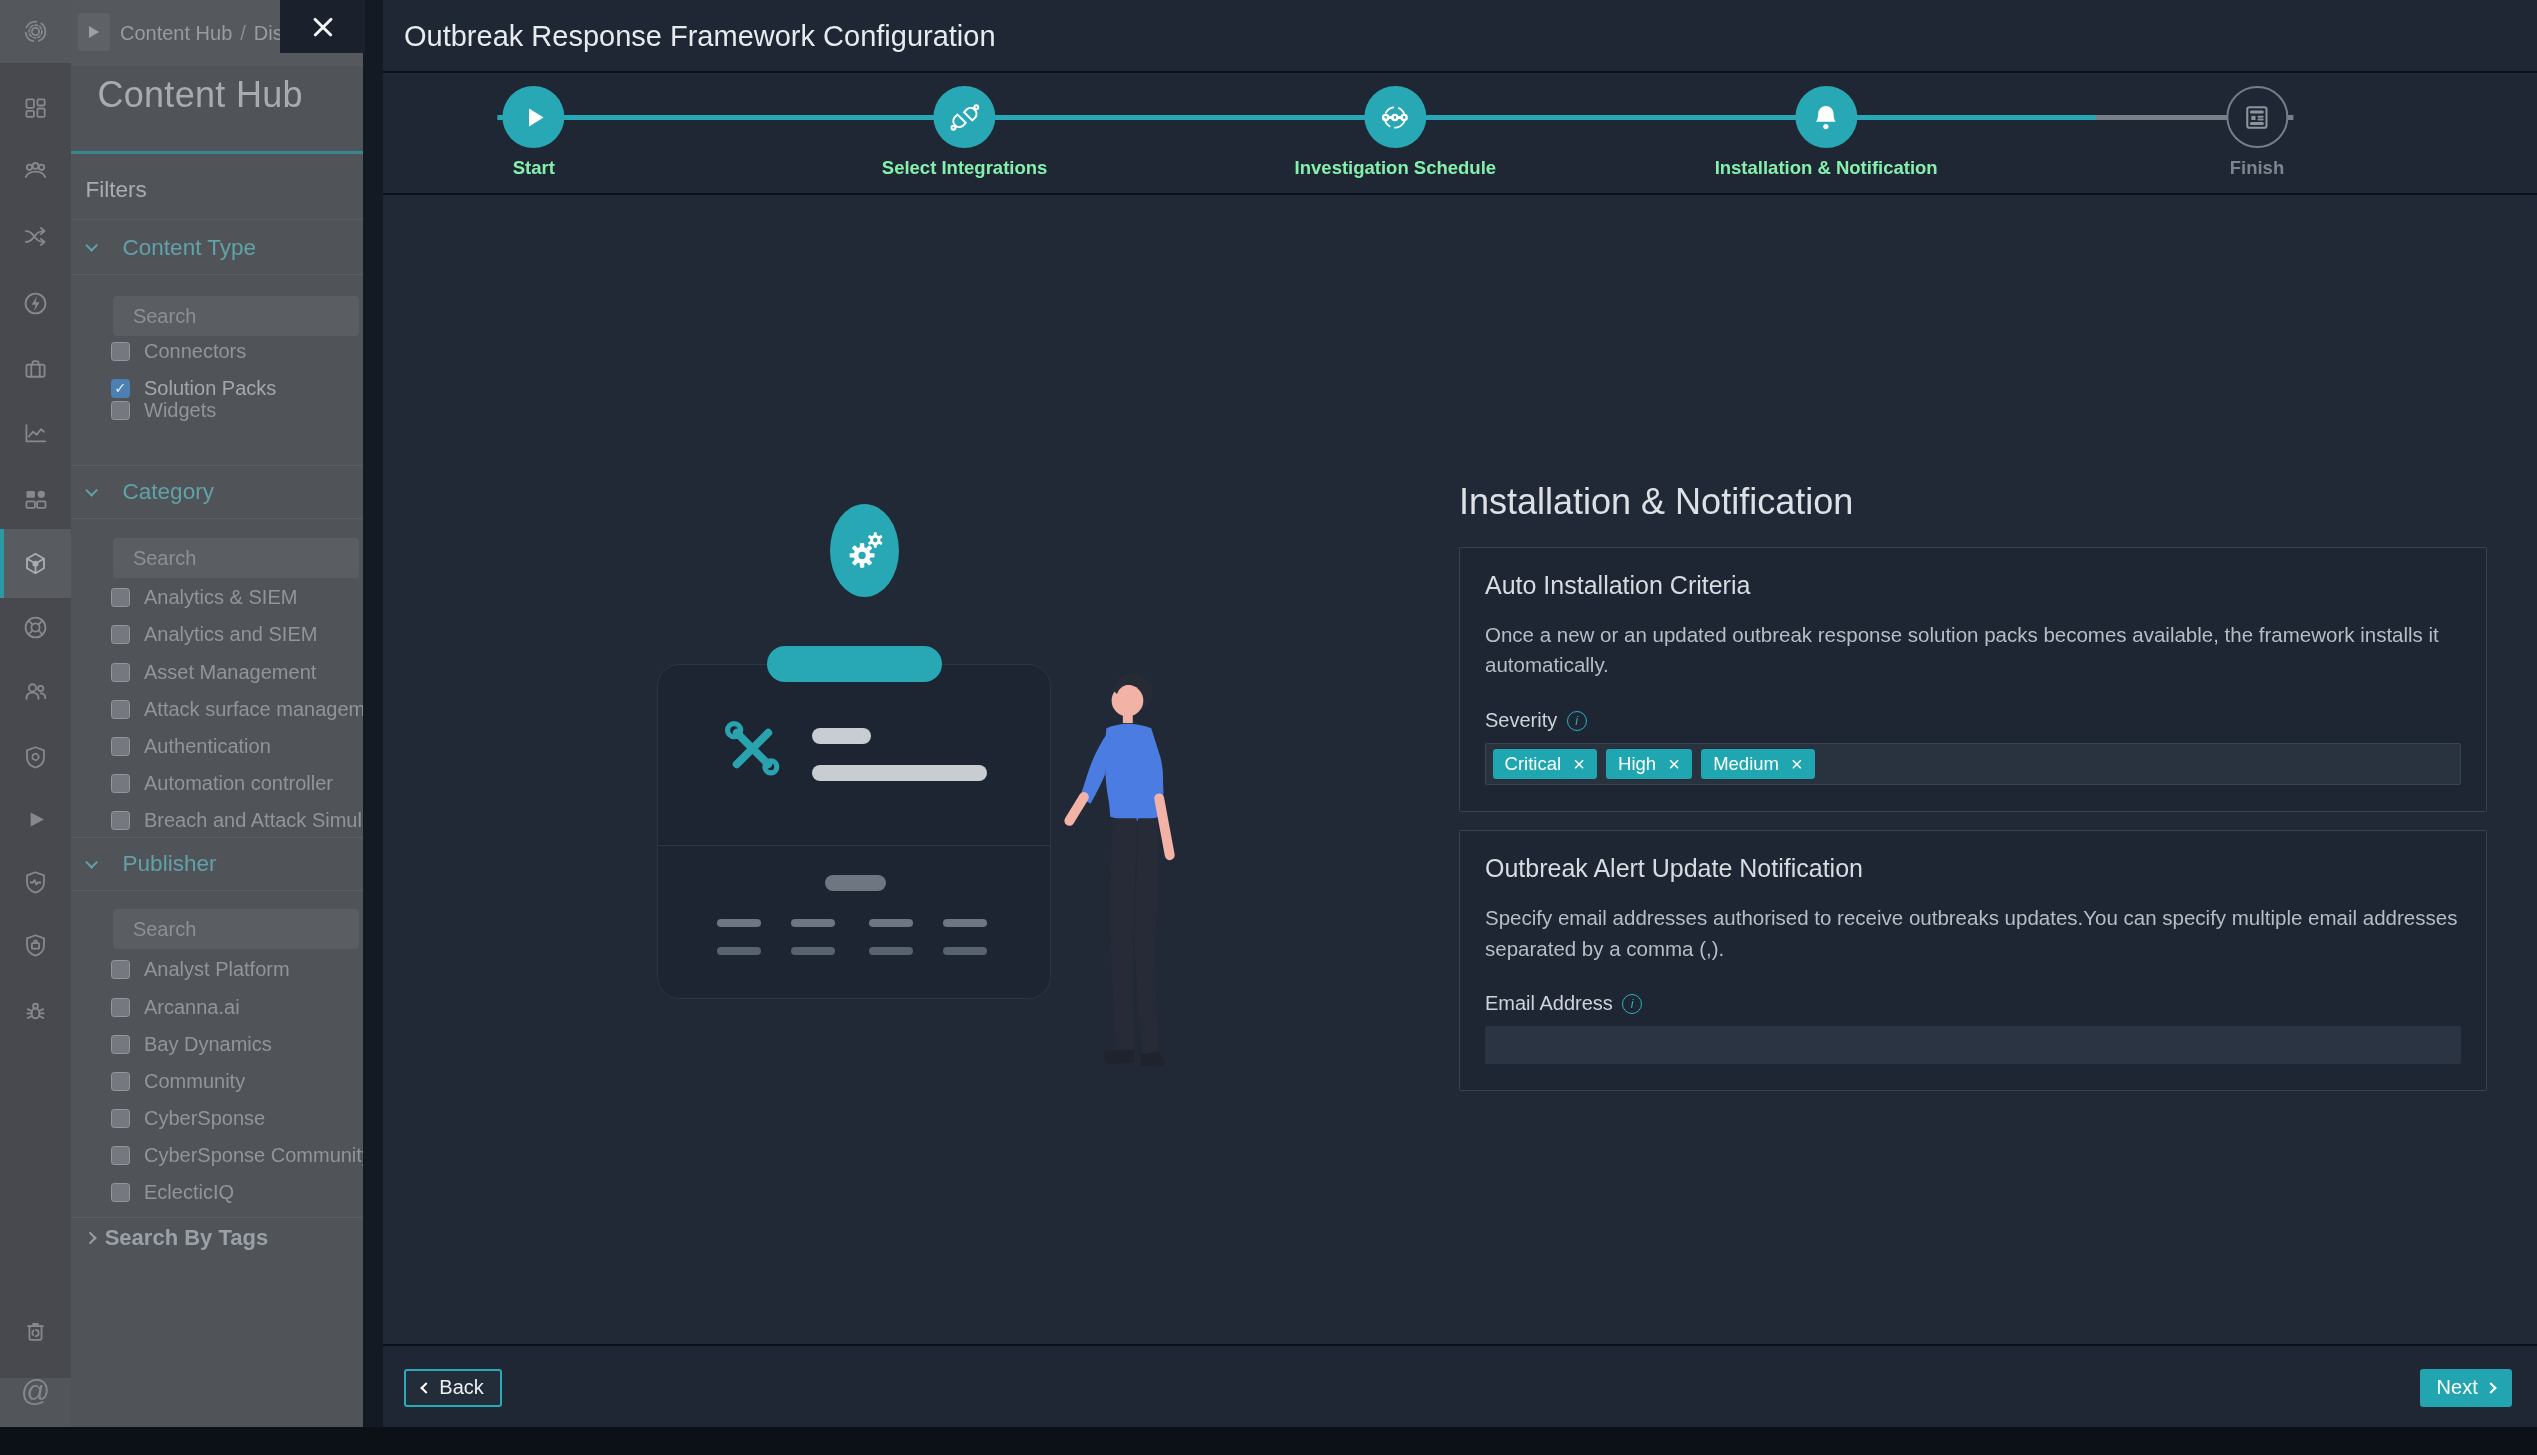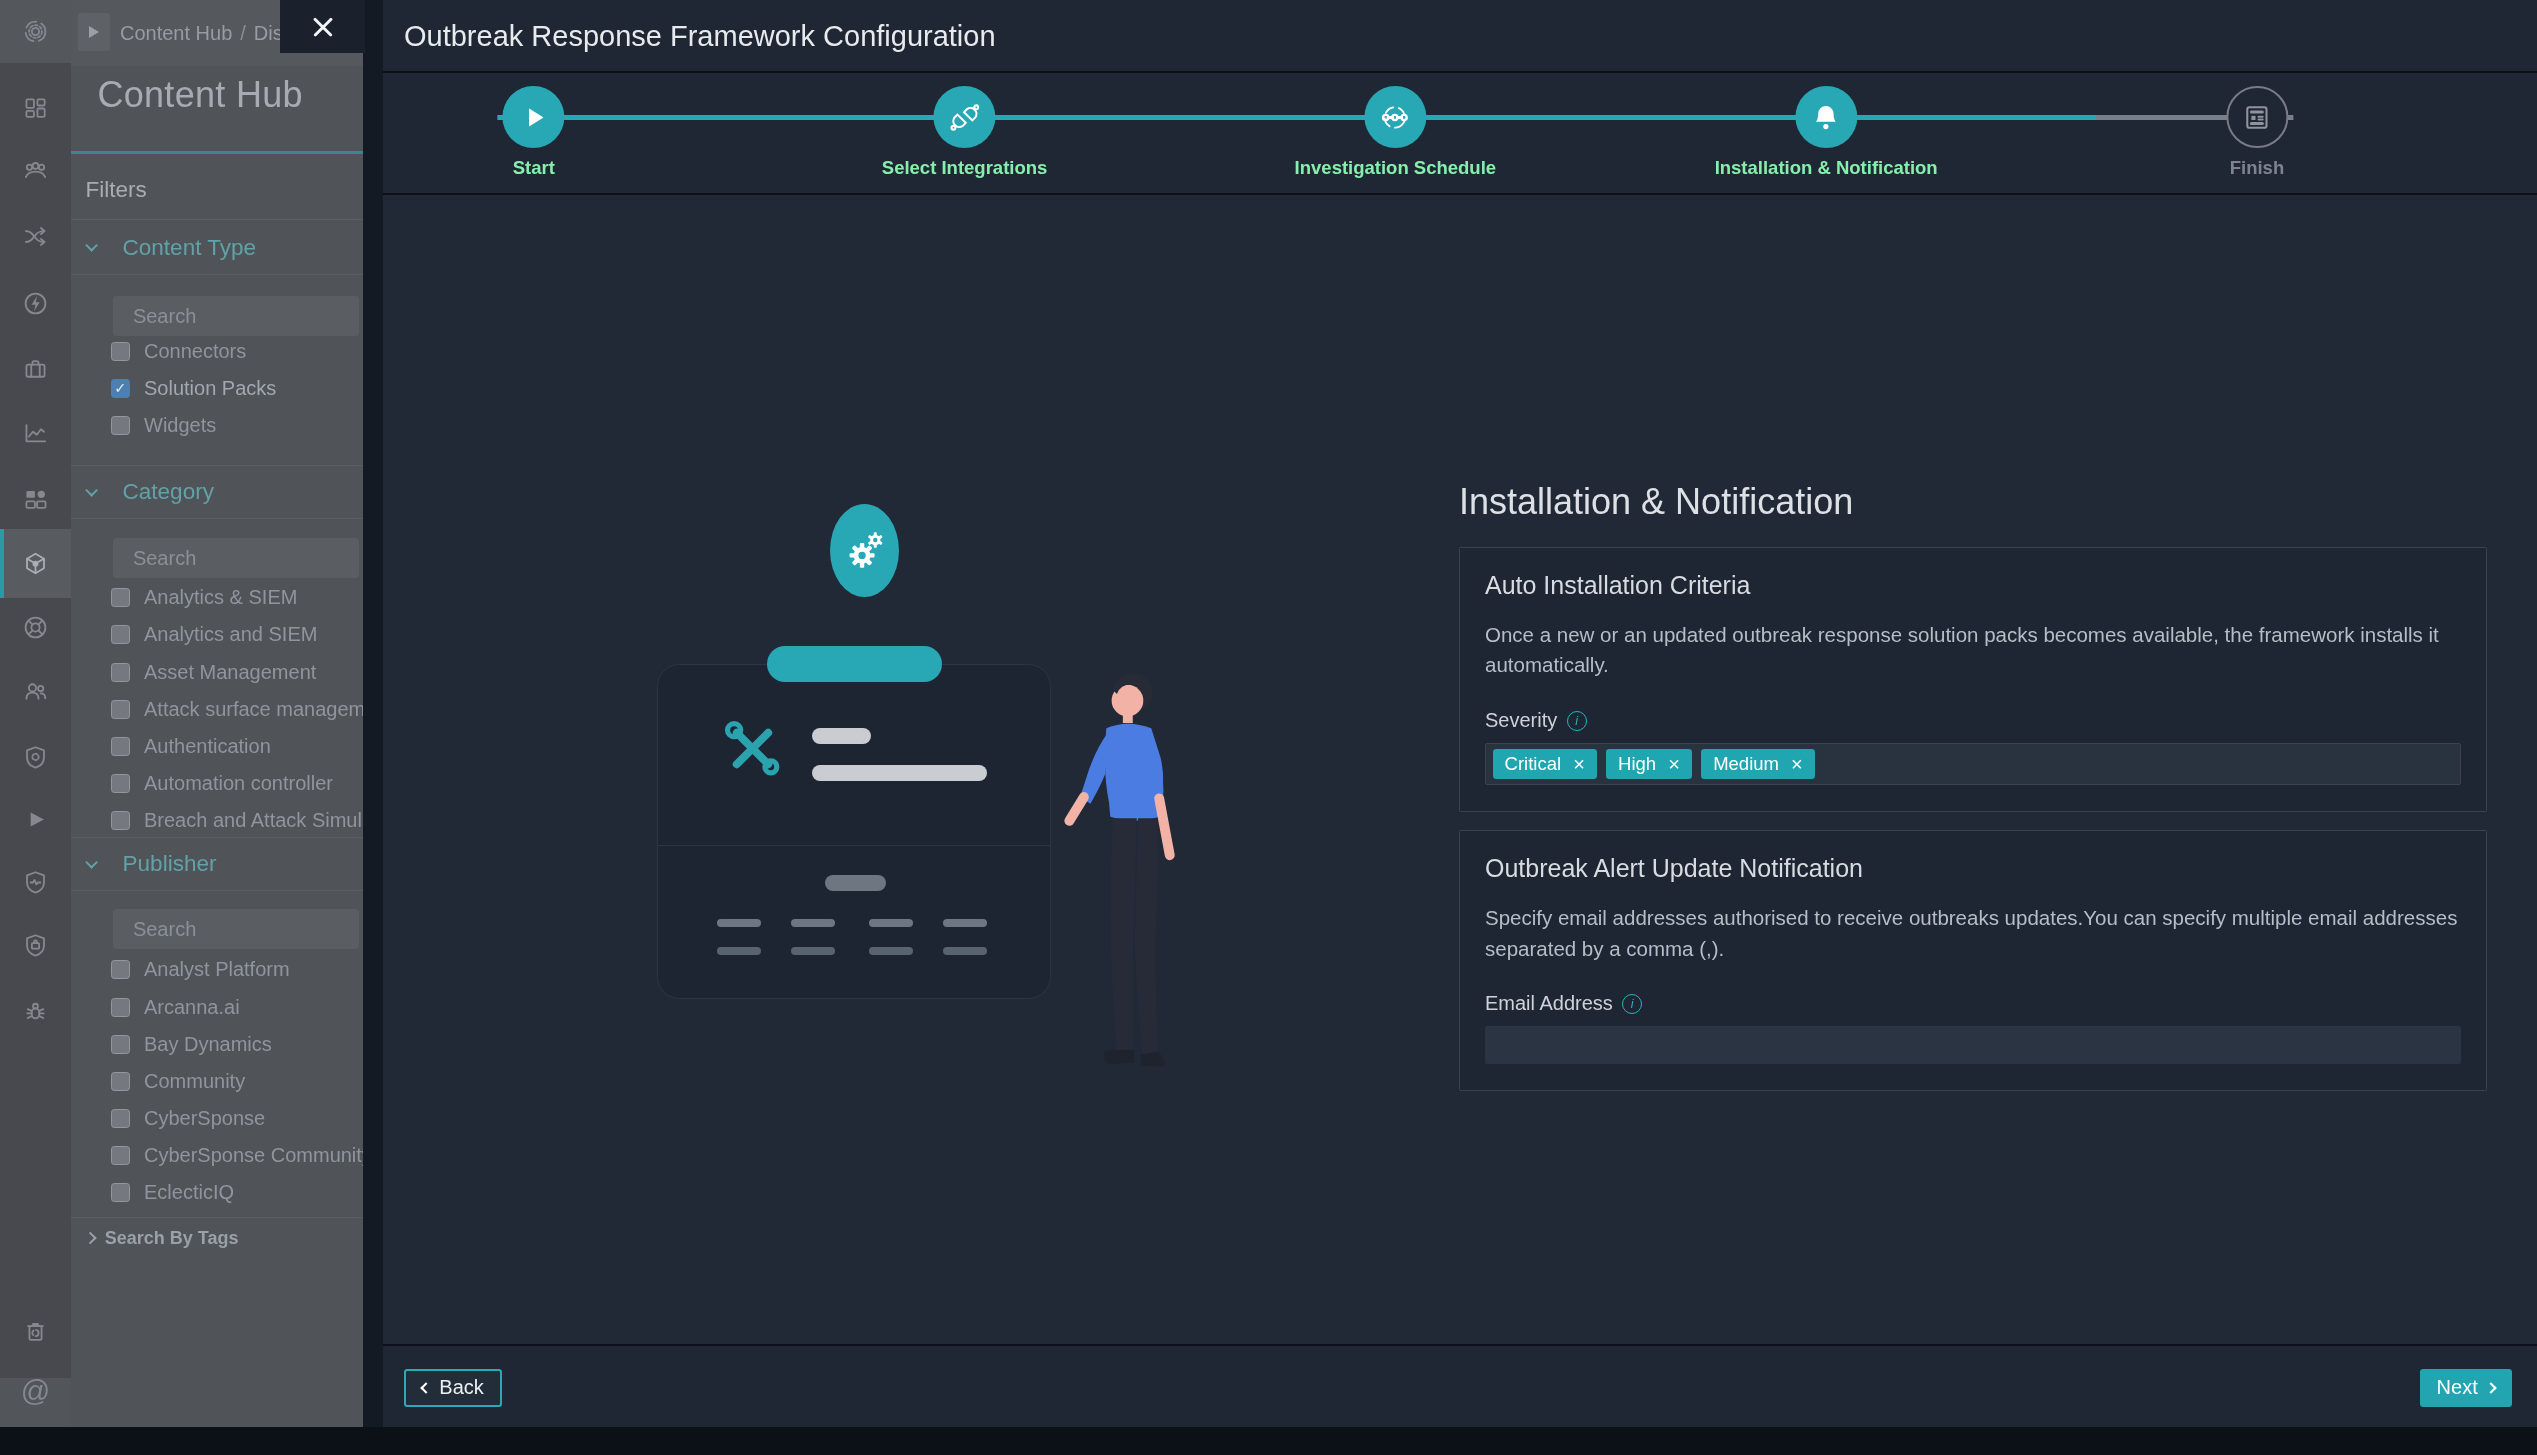--- a/index.html
+++ b/index.html
@@ -41,21 +41,21 @@
   .sbox input { flex:1; background:transparent; border:none; outline:none; font-size:20px; color:#b8bdc3;
     font-family:"Liberation Sans",sans-serif; }
   .sbox input::placeholder { color:#8a9096; }
   .cbrow { position:absolute; left:40px; width:252px; height:37px; display:flex; align-items:center; gap:14.5px; overflow:hidden; }
   .cb { width:18.5px; height:18.5px; border-radius:3.3px; background:#75797f; border:1.3px solid #92979d; flex:0 0 auto;
     display:flex; align-items:center; justify-content:center; }
   .cb.checked { background:#4d80b2; border-color:#4d80b2; }
   .cb .mark { font-family:"DejaVu Sans",sans-serif; font-size:14.5px; color:#e8ecef; line-height:1; }
   .cbrow .lbl { font-size:20px; color:#90959c; white-space:nowrap; }
   #sbt { position:absolute; left:0; top:1217px; width:292px; height:41px; border-top:1.3px solid #5a5e63;
-    display:flex; align-items:center; gap:10.6px; padding-left:14.5px; font-size:18px; font-weight:700; color:#9aa0a7; }
+    display:flex; align-items:center; gap:10.6px; padding-left:14.5px; font-size:22px; font-weight:700; color:#9aa0a7; }
 
   
   #gapstrip { position:absolute; left:363px; top:0; width:20px; height:1427px; background:#141a24; z-index:3; }
 
   
   #close-btn { position:absolute; left:280px; top:0; width:85px; height:53px; background:#1a212c; z-index:6; cursor:pointer; }
   #close-btn .xb { position:absolute; left:50%; top:50%; width:25px; height:2.6px; background:#f2f4f6; border-radius:1.3px; }
   #close-btn .xb.a { transform:translate(-50%,-50%) rotate(45deg); }
   #close-btn .xb.b { transform:translate(-50%,-50%) rotate(-45deg); }
 
@@ -279,21 +279,21 @@
   <div class="cbrow" style="top:333px">
     <span class="cb"></span>
     <span class="lbl">Connectors</span>
   </div>
   <div class="cbrow" style="top:370px">
     <span class="cb checked">
         <span class="mark">✓</span>
       </span>
     <span class="lbl" style="color:#a2a8ae">Solution Packs</span>
   </div>
-  <div class="cbrow" style="top:407px">
+  <div class="cbrow" style="top:392px">
     <span class="cb"></span>
     <span class="lbl">Widgets</span>
   </div>
 
   <div class="ghead" style="top:465px; border-top:1.3px solid #5a5e63">
     <span class="chev down"></span>
     <span>Category</span>
   </div>
   <div class="sbox" style="top:538px">
     <svg viewBox="0 0 24 24">

